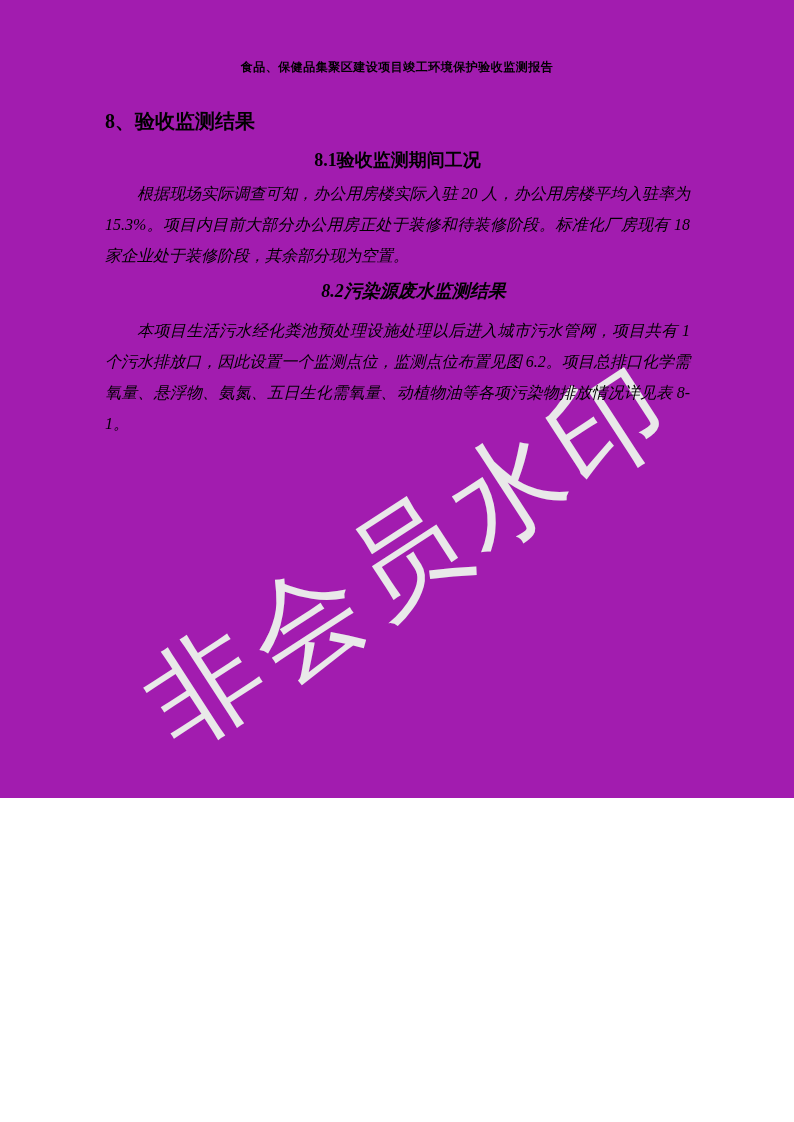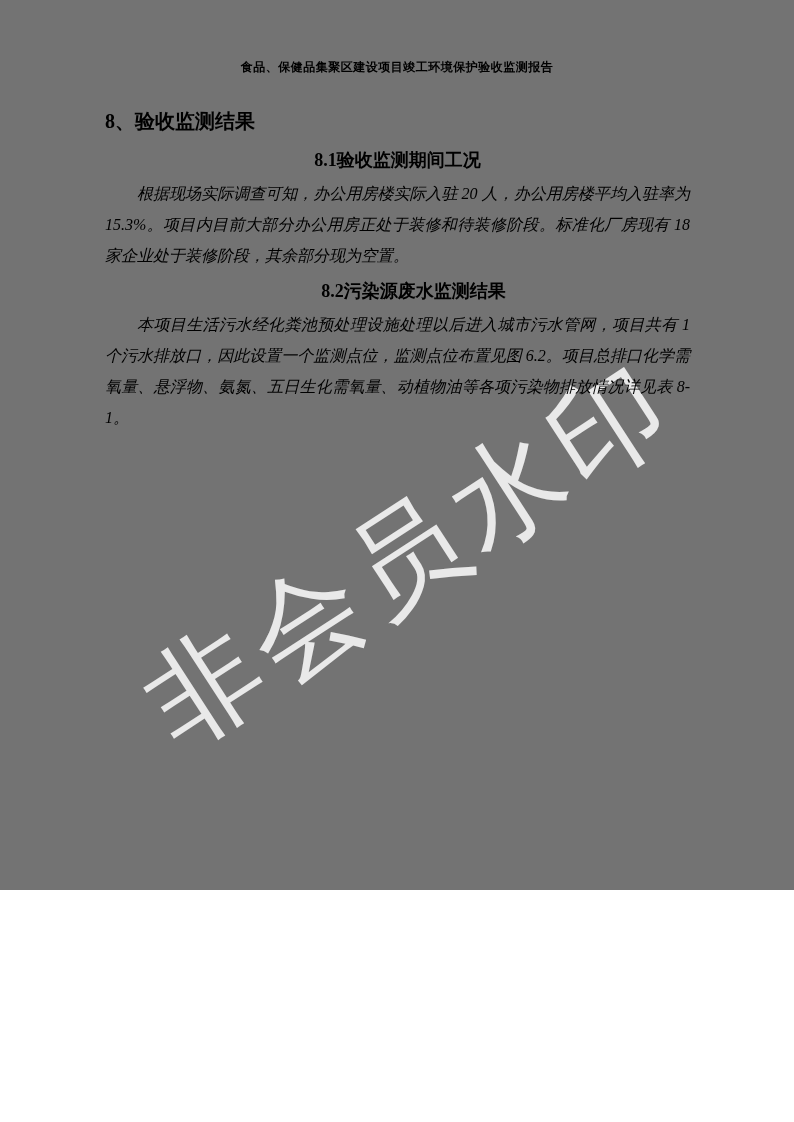--- a/index.html
+++ b/index.html
@@ -3,22 +3,22 @@
 <meta charset="utf-8">
 <style>
   html, body {
     margin: 0;
     padding: 0;
     background: #fff;
   }
   .page {
     position: relative;
     width: 794px;
-    height: 890px;
-    background: #737373;
+    height: 798px;
+    background: #a21caf;
     overflow: hidden;
     font-family: "Liberation Serif", "DejaVu Serif", serif;
     color: #000000;
   }
   .running-header {
     position: absolute;
     top: 59px;
     left: 0;
     width: 100%;
     text-align: center;
@@ -57,22 +57,23 @@
   }
   .section-heading {
     margin: 0 0 6px 0;
     font-size: 18px;
     line-height: 24px;
     font-weight: bold;
     text-align: center;
   }
   .section-heading.indent {
     margin-top: 8px;
-    margin-bottom: 6px;
+    margin-bottom: 12px;
     padding-left: 32px;
+    font-style: italic;
   }
   .para {
     margin: 0;
     font-size: 16px;
     line-height: 31px;
     text-align: justify;
     text-justify: inter-ideograph;
     text-align-last: left;
     text-indent: 2em;
     font-style: italic;

